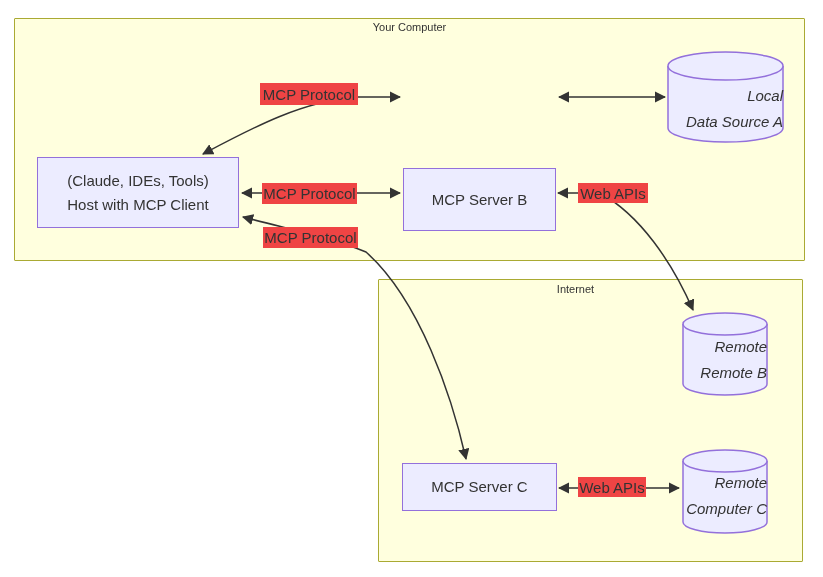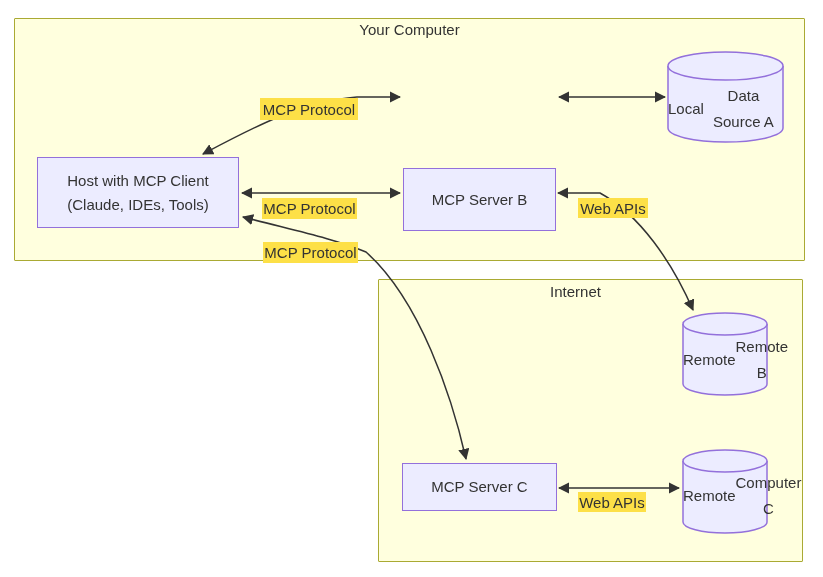--- a/index.html
+++ b/index.html
@@ -21,21 +21,21 @@
     position: absolute;
     background: #ffffde;
     border: 1.5px solid #aaaa33;
     box-sizing: border-box;
     border-radius: 1px;
   }
   .cluster-title {
     position: absolute;
     text-align: center;
     color: #333333;
-    font-size: 15px;
+    font-size: 11px;
     z-index: 3;
   }
   #edge-layer {
     position: absolute;
     left: 0;
     top: 0;
     z-index: 2;
   }
   .node {
     position: absolute;
@@ -46,36 +46,36 @@
     flex-direction: column;
     align-items: center;
     justify-content: center;
     text-align: center;
     line-height: 24px;
     z-index: 4;
   }
   .cyl-label {
     position: absolute;
     display: flex;
-    flex-direction: row;
-    align-items: center;
+    flex-direction: column;
+    align-items: flex-end;
     text-align: center;
     line-height: 26px;
     z-index: 4;
+    font-style: italic;
   }
   .edge-label {
     position: absolute;
-    background: #fde047;
+    background: #ef4444;
     display: flex;
     align-items: center;
     justify-content: center;
     white-space: nowrap;
     z-index: 3;
     font-size: 15px;
-    margin-top: 15px;
   }
 </style>
 </head>
 <body>
 
 <div id="canvas">
 
   <div class="cluster" style="left:14px; top:18px; width:791px; height:243px;"></div>
   <div class="cluster-title" style="left:14px; top:21px; width:791px;">Your Computer</div>
 
@@ -108,22 +108,22 @@
         <ellipse cx="725" cy="324" rx="42" ry="11"></ellipse>
       </g>
       <g>
         <path d="M 683 461 L 683 522 A 42 11 0 0 0 767 522 L 767 461"></path>
         <ellipse cx="725" cy="461" rx="42" ry="11"></ellipse>
       </g>
     </g>
   </svg>
 
   <div class="node" style="left:37px; top:157px; width:202px; height:71px;">
+    <span>(Claude, IDEs, Tools)</span>
     <span>Host with MCP Client</span>
-    <span>(Claude, IDEs, Tools)</span>
   </div>
 
 
   <div class="node" style="left:403px; top:168px; width:153px; height:63px;">
     <span>MCP Server B</span>
   </div>
 
   <div class="node" style="left:402px; top:463px; width:155px; height:48px;">
     <span>MCP Server C</span>
   </div>

